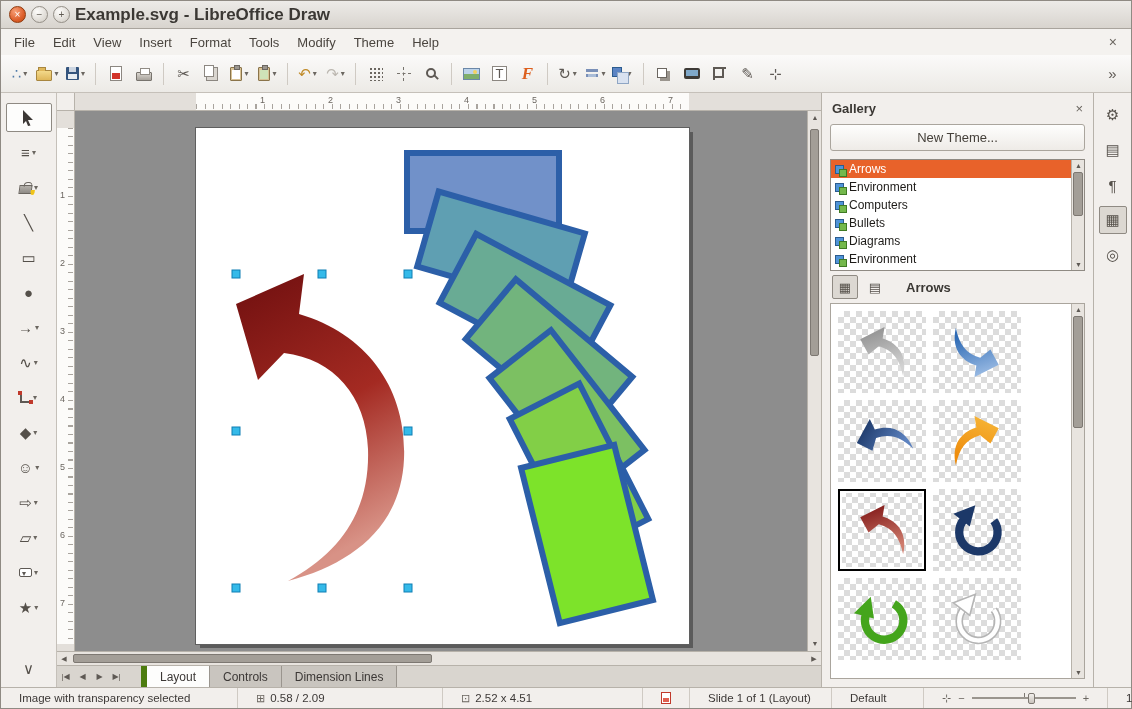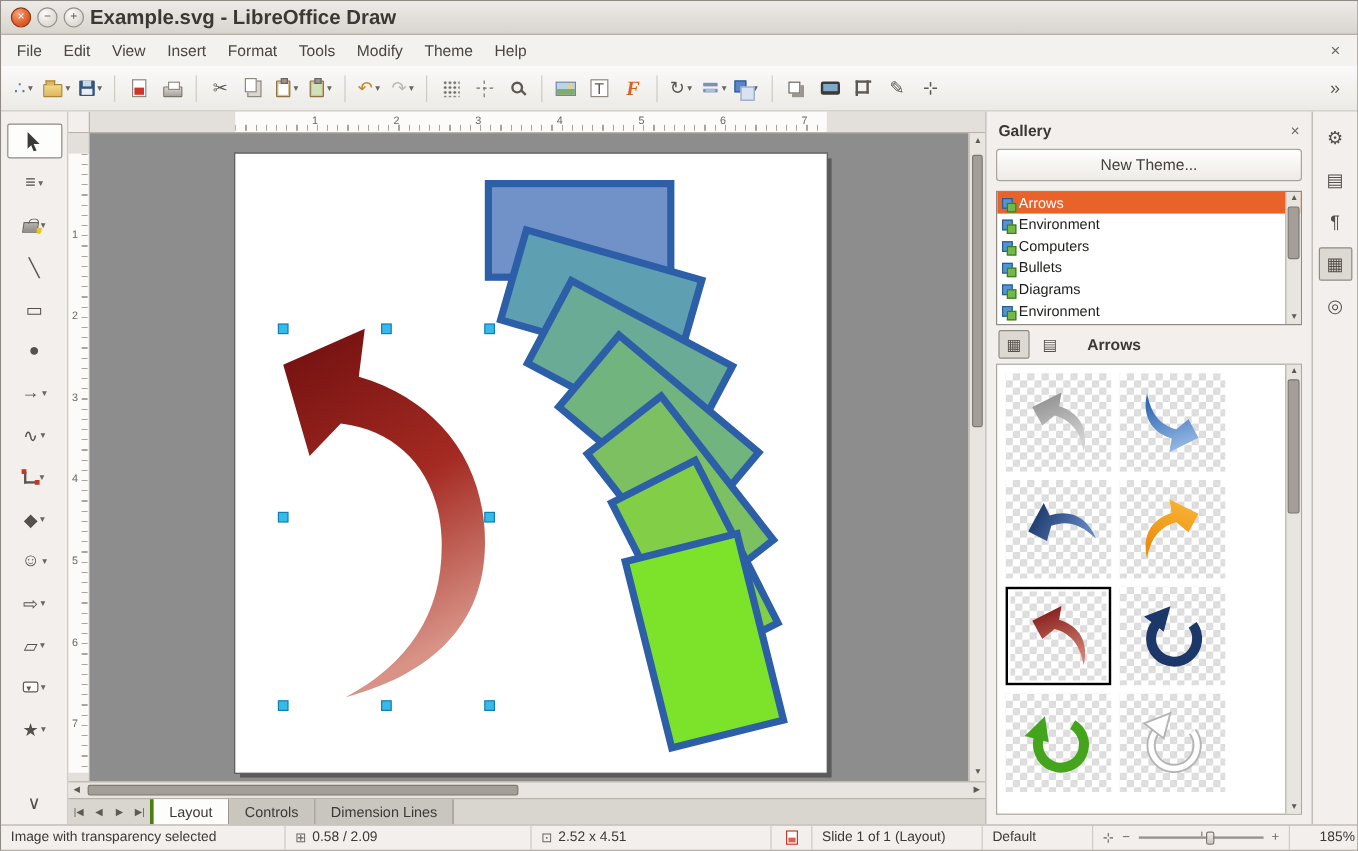--- a/index.html
+++ b/index.html
@@ -140,21 +140,21 @@
   .vthumb { position:absolute; left:2px; right:2px; top:18px; height:42%; background:#a39e97;
     border:1px solid #7d7872; border-radius:2px; }
   .hthumb { position:absolute; top:2px; bottom:2px; left:16px; width:47%; background:#a39e97;
     border:1px solid #7d7872; border-radius:2px; }
 
   
   .tabbar { flex:0 0 22px; background:#d9d5cf; border-top:1px solid #b7b2aa; display:flex; align-items:stretch; }
   .tnav { width:17px; font-size:8px; color:#5e5954; display:flex; align-items:center; justify-content:center; }
   .tab { padding:0 13px; font-size:12px; color:#3c3836; background:#c9c5bf; border-right:1px solid #9a958e;
     display:flex; align-items:center; }
-  .tab.active { background:#fdfdfc; border-right:1px solid #9a958e; border-left:3px solid #4d7c0f; }
+  .tab.active { background:#fdfdfc; border-right:1px solid #9a958e; border-left:6px solid #4d7c0f;margin-left:16px; }
 
   
   .gallery { flex:0 0 272px; background:#f2efec; border-left:1px solid #b7b2aa; display:flex; flex-direction:column; }
   .g-header { flex:0 0 30px; display:flex; align-items:center; padding:0 10px; }
   .g-title { font-weight:bold; font-size:13px; color:#3b3834; }
   .g-close { margin-left:auto; color:#6b6660; font-size:13px; }
   .g-newtheme { flex:0 0 27px; margin:1px 8px 8px; background:linear-gradient(#fefefd,#eeebe7);
     border:1px solid #aaa59d; border-radius:3px; font-size:13px; color:#45403a;
     display:flex; align-items:center; justify-content:center; }
   .g-list { flex:0 0 112px; margin:0 8px; background:#fff; border:1px solid #8f8a83; position:relative; overflow:hidden; }
@@ -180,21 +180,21 @@
   
   .strip { flex:0 0 38px; background:#f2efec; border-left:1px solid #b7b2aa; display:flex;
     flex-direction:column; align-items:center; padding-top:8px; }
   .sicon { width:28px; height:28px; margin-bottom:7px; display:flex; align-items:center; justify-content:center;
     font-size:15px; color:#55504a; border:1px solid transparent; border-radius:2px; }
   .sicon.active { background:#dcd8d2; border-color:#8f8a83; }
 
   
   .statusbar { flex:0 0 21px; background:#f2efec; border-top:1px solid #b7b2aa; display:flex;
     align-items:center; font-size:11.5px; color:#3c3836; }
-  .sseg { height:100%; display:flex; align-items:center; gap:5px; padding:0 8px; border-right:1px solid #cfcac3; }
+  .sseg { height:100%; display:flex; align-items:center; gap:5px; padding:0 18px; border-right:1px solid #cfcac3; }
   .sseg .segicon { font-size:11px; color:#6b6660; }
   .seg-sel { flex:0 0 237px; }
   .seg-pos { flex:0 0 205px; }
   .seg-size { flex:0 0 200px; }
   .seg-mod { flex:0 0 34px; justify-content:center; }
   .seg-slide { flex:0 0 142px; }
   .seg-style { flex:0 0 92px; }
   .seg-zoomctl { flex:1; justify-content:center; gap:7px; }
   .seg-zoom { flex:0 0 62px; border-right:none; justify-content:flex-end; }
   .zslider { width:104px; height:12px; position:relative; }

